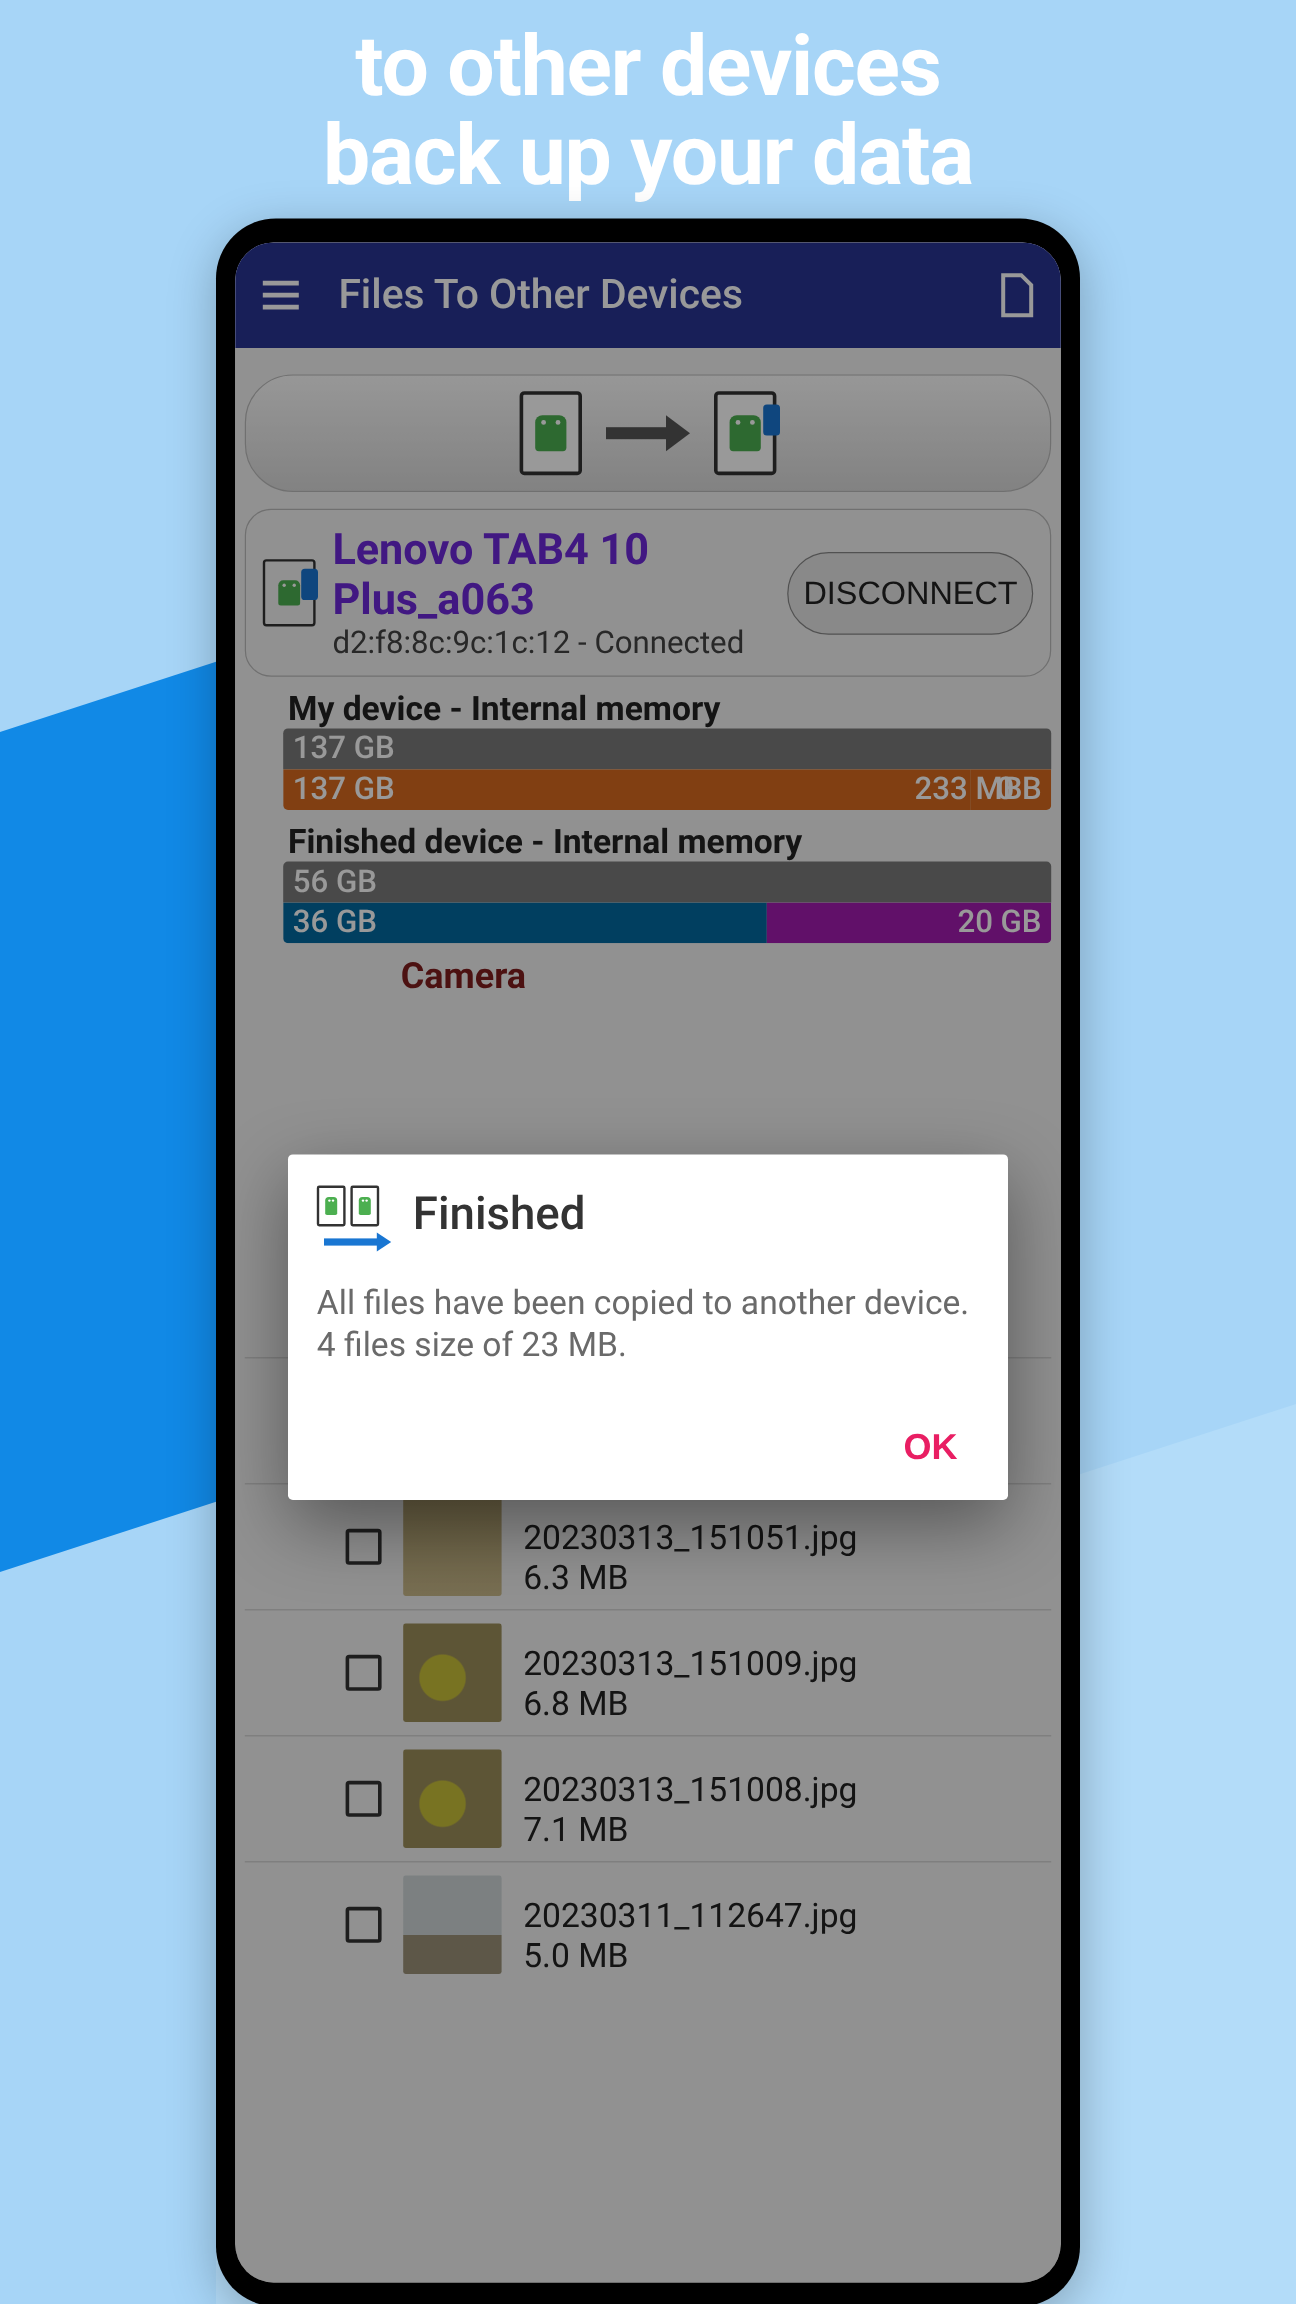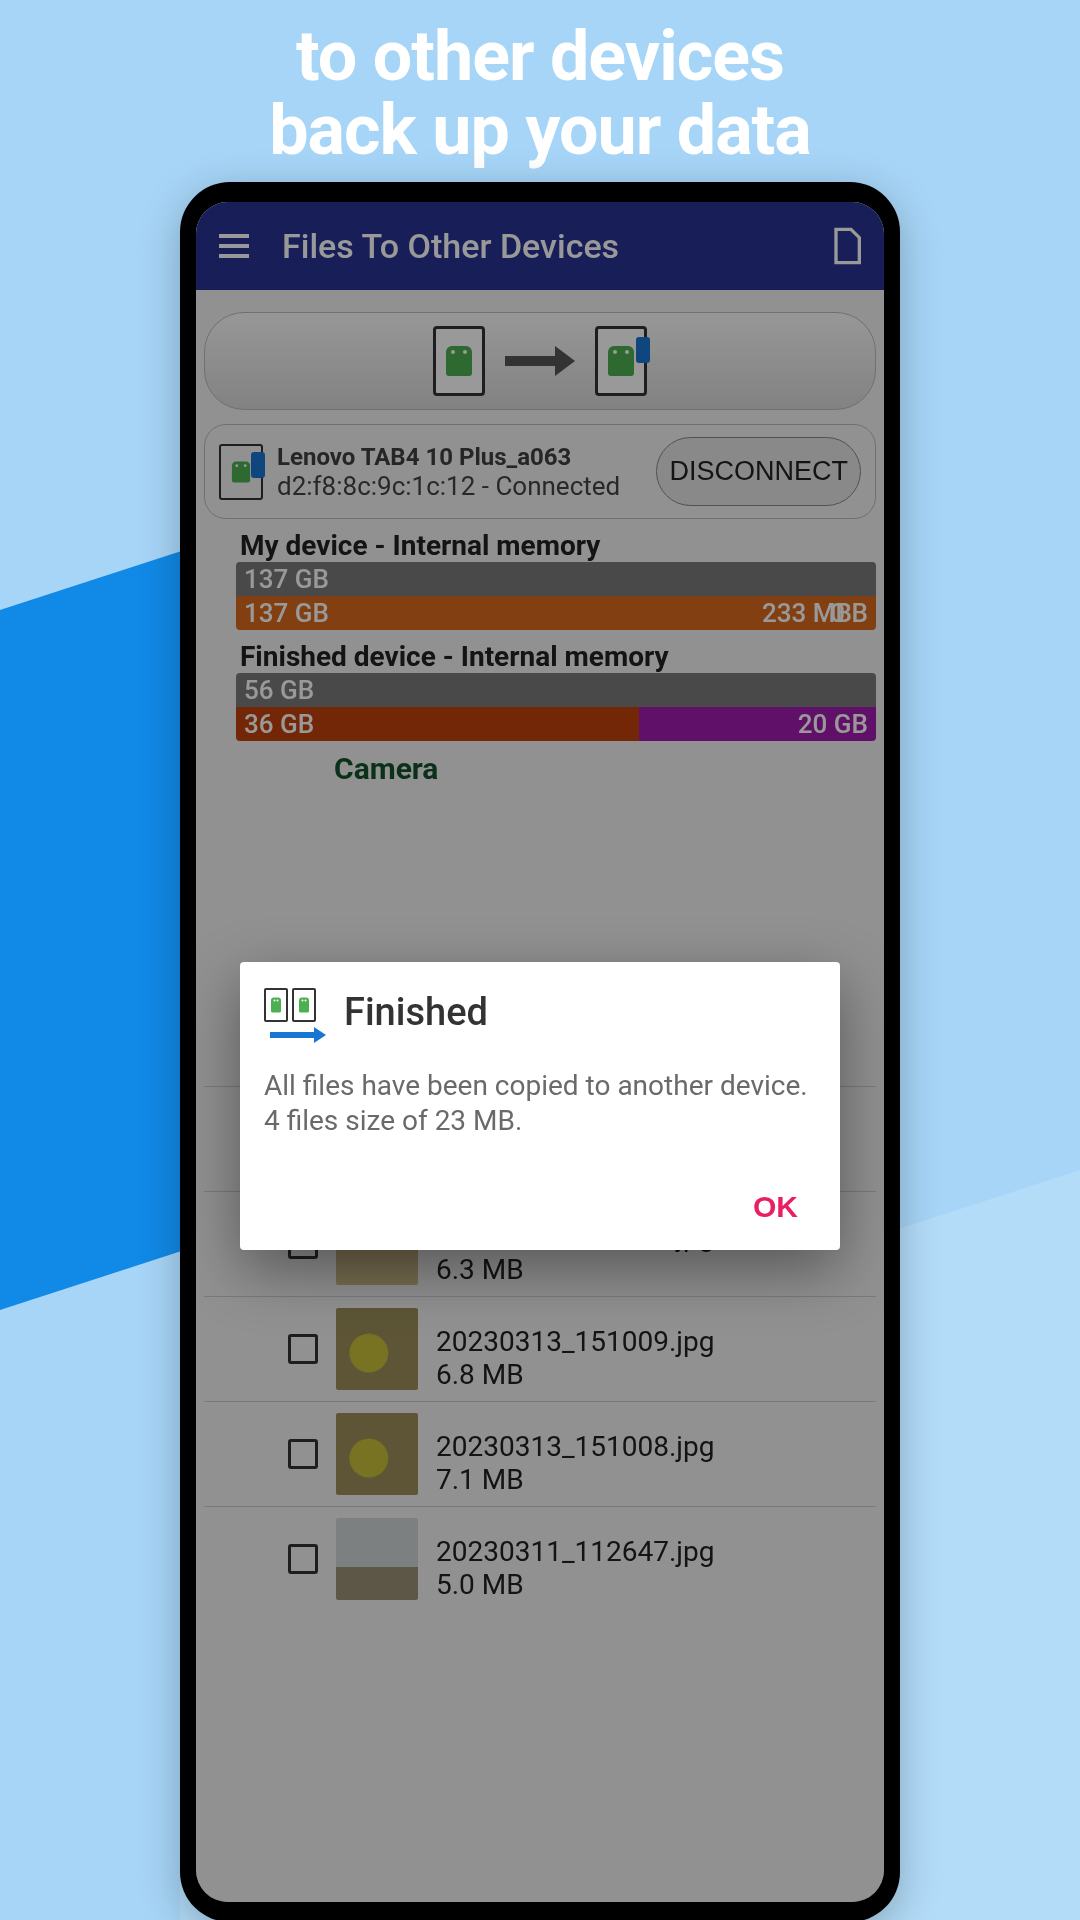--- a/index.html
+++ b/index.html
@@ -46,33 +46,33 @@
   .arrow-right::before { content:""; position:absolute; left:0; top:5px; width:50px; height:10px; background:#555; }
   .arrow-right::after { content:""; position:absolute; right:0; top:-5px; border-left:20px solid #555;
                         border-top:15px solid transparent; border-bottom:15px solid transparent; }
   .link-badge { position:absolute; right:-6px; top:8px; width:14px; height:26px; background:#1976d2; border-radius:3px; }
 
   .conn-card { margin-top: 14px; border: 1px solid #bbb; border-radius: 22px; padding: 12px 14px;
                display: flex; align-items: center; gap: 14px; }
   .conn-icon { width: 44px; height: 56px; border:2px solid #333; border-radius:3px; display:flex;
                align-items:center; justify-content:center; position:relative; }
   .conn-text { flex: 1; }
-  .conn-name { font-weight: 700; font-size: 24px; color:#404040; }
+  .conn-name { font-weight: 700; font-size: 36px; color:#6d28d9; }
   .conn-sub { font-size: 26px; color:#444; }
   .disconnect-btn { border: 1px solid #888; background: #e4e4e4; border-radius: 999px;
                     padding: 18px 12px; font-size: 27px; font-weight: 500; color:#222; }
 
   .storage-block { margin-top: 10px; padding-left: 32px; }
   .storage-title { font-size: 28px; font-weight: 700; color:#222; padding-left:4px; }
   .bar { height: 34px; display:flex; font-size: 26px; color:#fff; font-weight:500; overflow:hidden; }
   .bar .seg { display:flex; align-items:center; padding:0 8px; white-space:nowrap; }
   .bar.top { background:#7a7a7a; border-radius: 4px 4px 0 0; }
   .bar.bot { border-radius: 0 0 4px 4px; }
 
-  .folder-hdr { padding: 10px 0 0 130px; font-size: 30px; font-weight: 700; color:#14532d; }
+  .folder-hdr { padding: 10px 0 0 130px; font-size: 30px; font-weight: 700; color:#7f1d1d; }
 
   
   .file-list { margin-top: 300px; }
   .file-row { display:flex; align-items:center; gap:18px; padding: 10px 6px; border-top:1px solid #ccc; }
   .checkbox { width: 30px; height: 30px; border: 3px solid #333; border-radius:3px; margin-left:78px; flex-shrink:0; }
   .thumb { width: 82px; height: 82px; background:#8a8; border-radius:2px; flex-shrink:0; }
   .thumb.sand { background: linear-gradient(#b0a070,#c9b98a); }
   .thumb.bush { background: radial-gradient(circle at 40% 55%, #c9c03a 0 28%, #9c8e5a 30% 100%); }
   .thumb.sky { background: linear-gradient(#cfd6d8 60%,#9b9278 60%); }
   .file-info { display:flex; flex-direction:column; }
@@ -165,21 +165,21 @@
             <div class="seg" style="background:#d86a1e;justify-content:flex-end;width:2%">0 B</div>
           </div>
       </div>
 
       <div class="storage-block">
         <div class="storage-title">Finished device - Internal memory</div>
         <div class="bar top">
             <div class="seg">56 GB</div>
           </div>
         <div class="bar bot" id="conn-bot">
-            <div class="seg" style="background:#c2410c;width:63%">36 GB</div>
+            <div class="seg" style="background:#0369a1;width:63%">36 GB</div>
             <div class="seg" style="background:#a21caf;justify-content:flex-end;width:37%">20 GB</div>
           </div>
       </div>
 
       <div class="folder-hdr">Camera</div>
 
       <div class="file-list" id="file-list">
   <div class="file-row">
     <div class="checkbox"></div>
     <div class="thumb sand"></div>

